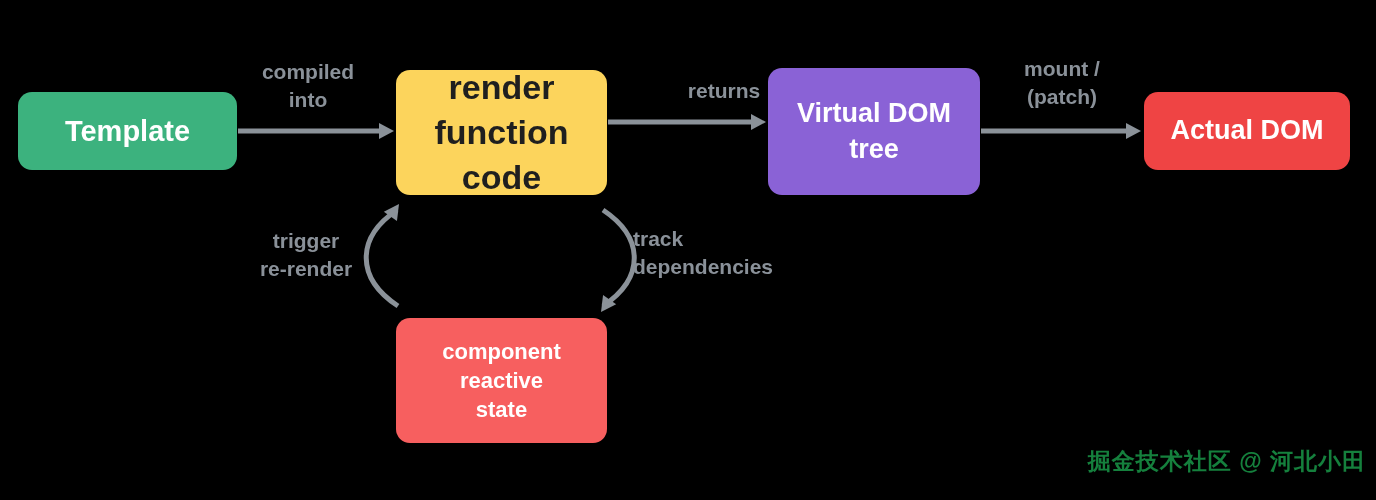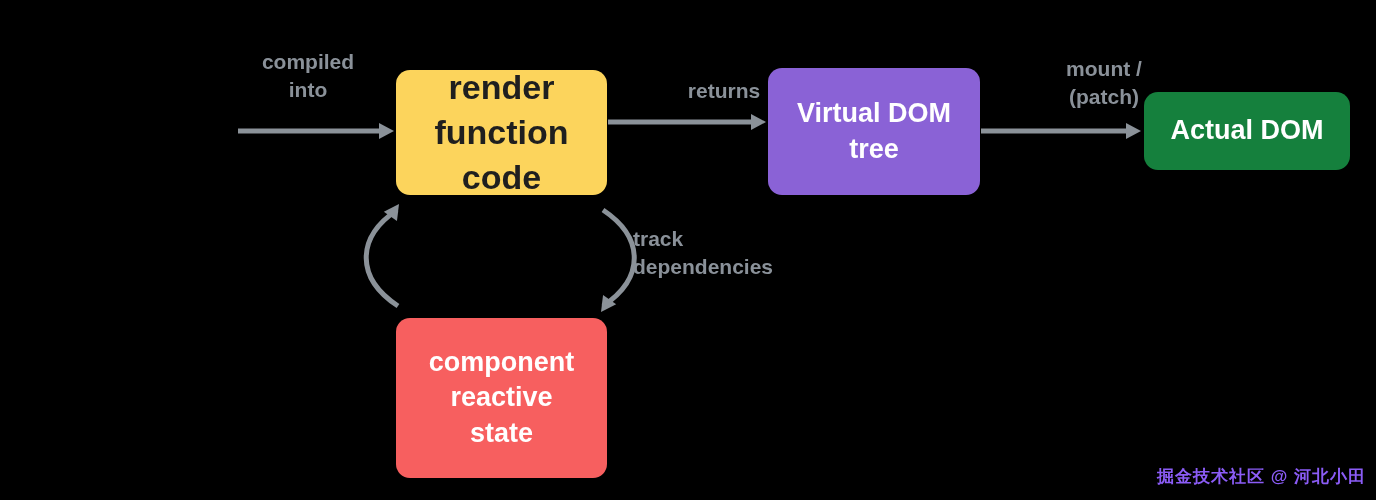--- a/index.html
+++ b/index.html
@@ -21,40 +21,40 @@
     text-align:center;
     color:#fff;
     font-weight:700;
     white-space:pre-line;
     line-height:1.32;
   }
   .node-template{left:18px;top:92px;width:219px;height:78px;font-size:29px;}
   .node-render{left:396px;top:70px;width:211px;height:125px;font-size:34px;}
   .node-virtual{left:768px;top:68px;width:212px;height:127px;font-size:27px;}
   .node-actual{left:1144px;top:92px;width:206px;height:78px;font-size:27px;}
-  .node-state{left:396px;top:318px;width:211px;height:160px;font-size:27px;}
+  .node-state{left:396px;top:318px;width:211px;height:125px;font-size:22px;}
 
   .edge-label{
     position:absolute;
     color:var(--label-color);
     font-size:21px;font-weight:700;
     line-height:1.35;
     white-space:pre-line;
     text-align:center;
     transform:translate(-50%,-50%);
   }
-  .label-compile{left:308px;top:76px;text-align:center;}
+  .label-compile{left:308px;top:86px;text-align:center;}
   .label-returns{left:692px;top:91px;margin-left:32px;}
-  .label-mount{left:1062px;top:83px;margin-left:42px;}
+  .label-mount{left:1062px;top:83px;}
   .label-trigger{left:306px;top:255px;}
   .label-track{left:633px;top:253px;transform:translate(0,-50%);text-align:left;}
 
   .watermark{
-    position:absolute;right:10px;bottom:12px;
-    color:#8b5cf6;font-size:17px;font-weight:700;
+    position:absolute;right:10px;bottom:23px;
+    color:#15803d;font-size:23px;font-weight:700;
     text-shadow:2px 2px 2px rgba(0,0,0,0.9), -1px -1px 1px rgba(0,0,0,0.5);
     letter-spacing:1px;
   }
 </style>
 </head>
 <body style="background: rgb(0, 0, 0); --arrow-color: #8b9299; --label-color: #8a9199;">
 
 <div id="stage">
 
   <svg class="connectors" viewBox="0 0 1376 500">
@@ -78,36 +78,39 @@
       <path class="edge-stroke" d="M 398 306 A 135 75 0 0 1 397 210"></path>
       <polygon class="edge-head" points="-15,-8 0,0 -15,8" transform="translate(399,204) rotate(-55)"></polygon>
     </g>
 
     <g>
       <path class="edge-stroke" d="M 603 210 A 135 75 0 0 1 603 306"></path>
       <polygon class="edge-head" points="-15,-8 0,0 -15,8" transform="translate(601,312) rotate(125)"></polygon>
     </g>
   </svg>
 
+  <div class="node node-template" style="background: rgb(60, 178, 126); color: rgb(255, 255, 255);">Template</div>
 
   <div class="node node-render" style="background: rgb(252, 212, 92); color: rgb(31, 31, 31);">render
 function
 code</div>
 
   <div class="node node-virtual" style="background: rgb(138, 98, 214); color: rgb(255, 255, 255);">Virtual DOM
 tree</div>
 
-  <div class="node node-actual" style="background: #15803d; color: rgb(255, 255, 255);">Actual DOM</div>
+  <div class="node node-actual" style="background: #ef4444; color: rgb(255, 255, 255);">Actual DOM</div>
 
   <div class="node node-state" style="background: rgb(247, 95, 95); color: rgb(255, 255, 255);">component
 reactive
 state</div>
 
   <div class="edge-label label-compile">compiled
 into</div>
   <div class="edge-label label-returns">returns</div>
   <div class="edge-label label-mount">mount /
 (patch)</div>
+  <div class="edge-label label-trigger">trigger
+re-render</div>
   <div class="edge-label label-track">track
 dependencies</div>
 
   <div class="watermark">掘金技术社区 @ 河北小田</div>
 </div>
 
 </body></html>

